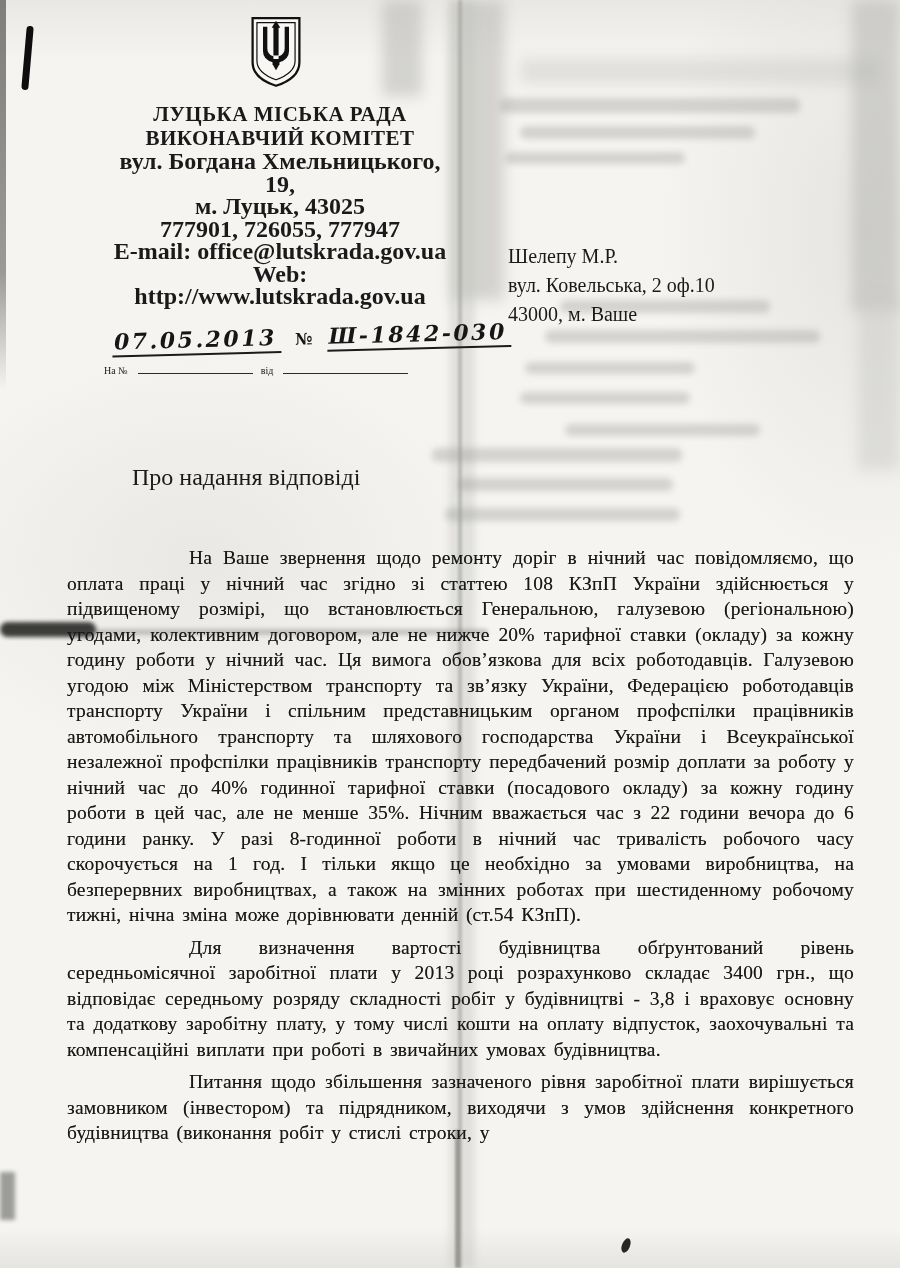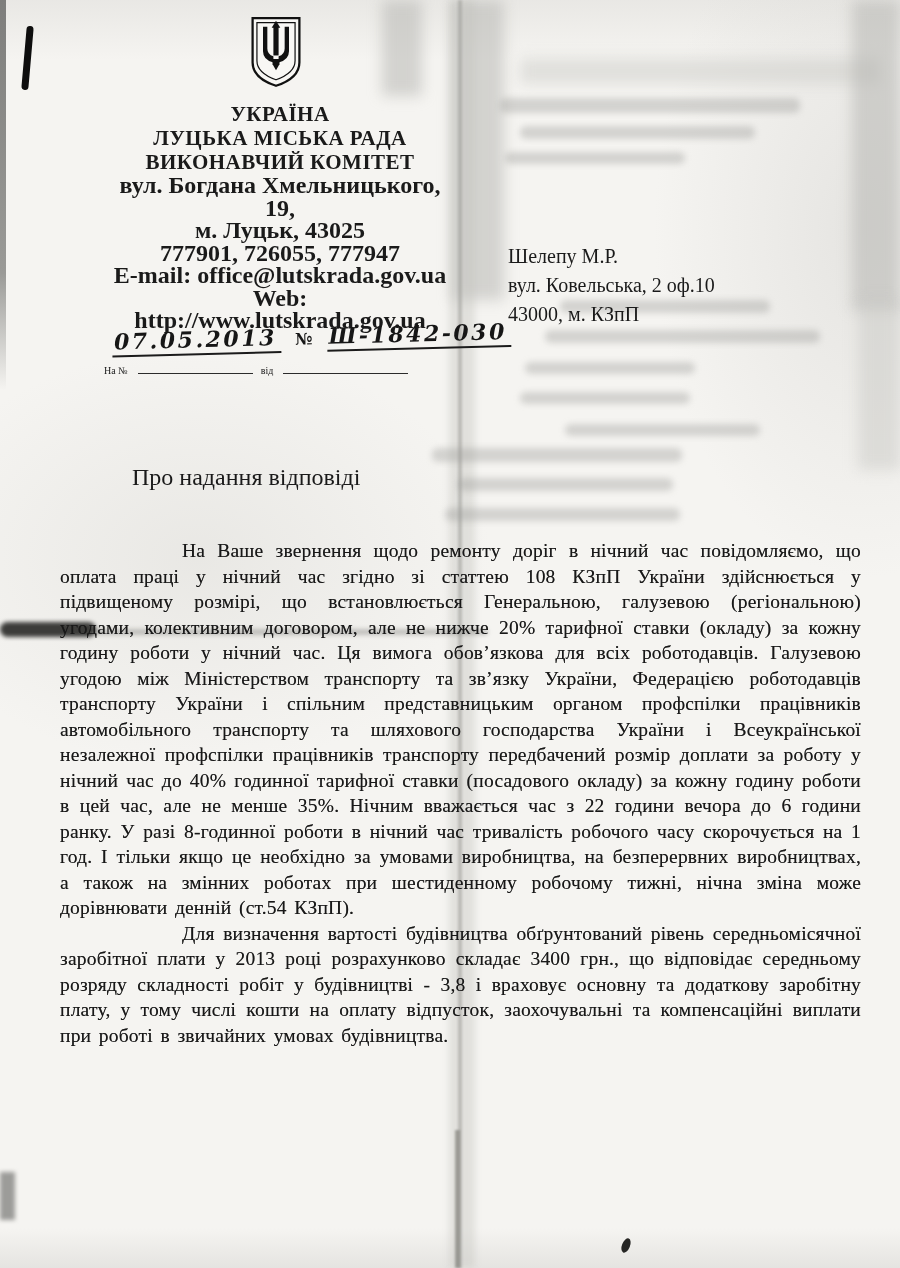--- a/index.html
+++ b/index.html
@@ -42,21 +42,21 @@
   .blank.b1{width:115px;margin:0 8px 0 10px;}
   .blank.b2{width:125px;margin-left:10px;}
   
   .recipient{position:absolute;left:508px;top:224px;font-size:20px;line-height:29px;margin-top:18px;}
   .subject{position:absolute;left:132px;top:464px;font-size:24px;}
   
   .body-text{position:absolute;left:60px;top:538px;width:801px;
     font-size:19.5px;line-height:25.5px;text-align:justify;
     letter-spacing:0.2px;word-spacing:2.5px;color:#181818;
     text-shadow:0 0 0.4px rgba(20,20,20,0.55);}
-  .body-text p{margin:0;text-indent:122px;}
+  .body-text p{margin:7px;text-indent:122px;}
 </style>
 </head>
 <body>
 
 <div class="page">
 
   <div class="artifact edge-left"></div>
   <div class="artifact edge-blob-bottom"></div>
   <div class="artifact pen-stroke"></div>
   <div class="artifact smudge" style="left:382px;top:0;width:40px;height:96px;"></div>
@@ -90,21 +90,20 @@
     <g fill="#111">
       <path d="M27,12 h6 v34 h-6 z"></path>
       <path d="M30,6 l5,8 h-10 z"></path>
       <path d="M15,13 h5 v25 q0,7 7,9 v7 q-12,-3 -12,-13 z"></path>
       <path d="M40,13 h5 v28 q0,10 -12,13 v-7 q7,-2 7,-9 z"></path>
       <path d="M26,50 h8 v6 l-4,7 -4,-7 z"></path>
     </g>
   </svg>
 
   <div class="letterhead">
-    <div class="lh-big">УКРАЇНА</div>
     <div class="lh-big">ЛУЦЬКА МІСЬКА РАДА</div>
     <div class="lh-big">ВИКОНАВЧИЙ КОМІТЕТ</div>
     <div class="lh-small">вул. Богдана Хмельницького, 19,</div>
     <div class="lh-small">м. Луцьк, 43025</div>
     <div class="lh-small">777901, 726055, 777947</div>
     <div class="lh-small">E-mail: office@lutskrada.gov.ua</div>
     <div class="lh-small">Web: http://www.lutskrada.gov.ua</div>
   </div>
 
   <div class="refline">
@@ -113,23 +112,24 @@
     <span class="uline">Ш-1842-030</span>
   </div>
 
   <div class="online">
     <span>На №</span><span class="blank b1"></span><span>від</span><span class="blank b2"></span>
   </div>
 
   <div class="recipient">
     <div>Шелепу М.Р.</div>
     <div>вул. Ковельська, 2 оф.10</div>
-    <div>43000, м. КЗпП</div>
+    <div>43000, м. Ваше</div>
   </div>
 
   <div class="subject">Про надання відповіді</div>
 
   <div class="body-text">
     <p>На Ваше звернення щодо ремонту доріг в нічний час повідомляємо, що оплата праці у нічний час згідно зі статтею 108 КЗпП України здійснюється у підвищеному розмірі, що встановлюється Генеральною, галузевою (регіональною) угодами, колективним договором, але не нижче 20% тарифної ставки (окладу) за кожну годину роботи у нічний час. Ця вимога обов’язкова для всіх роботодавців. Галузевою угодою між Міністерством транспорту та зв’язку України, Федерацією роботодавців транспорту України і спільним представницьким органом профспілки працівників автомобільного транспорту та шляхового господарства України і Всеукраїнської незалежної профспілки працівників транспорту передбачений розмір доплати за роботу у нічний час до 40% годинної тарифної ставки (посадового окладу) за кожну годину роботи в цей час, але не менше 35%. Нічним вважається час з 22 години вечора до 6 години ранку. У разі 8-годинної роботи в нічний час тривалість робочого часу скорочується на 1 год. І тільки якщо це необхідно за умовами виробництва, на безперервних виробництвах, а також на змінних роботах при шестиденному робочому тижні, нічна зміна може дорівнювати денній (ст.54 КЗпП).</p>
     <p>Для визначення вартості будівництва обґрунтований рівень середньомісячної заробітної плати у 2013 році розрахунково складає 3400 грн., що відповідає середньому розряду складності робіт у будівництві - 3,8 і враховує основну та додаткову заробітну плату, у тому числі кошти на оплату відпусток, заохочувальні та компенсаційні виплати при роботі в звичайних умовах будівництва.</p>
+    <p>Питання щодо збільшення зазначеного рівня заробітної плати вирішується замовником (інвестором) та підрядником, виходячи з умов здійснення конкретного будівництва (виконання робіт у стислі строки, у</p>
   </div>
 
 </div>
 
 </body></html>

